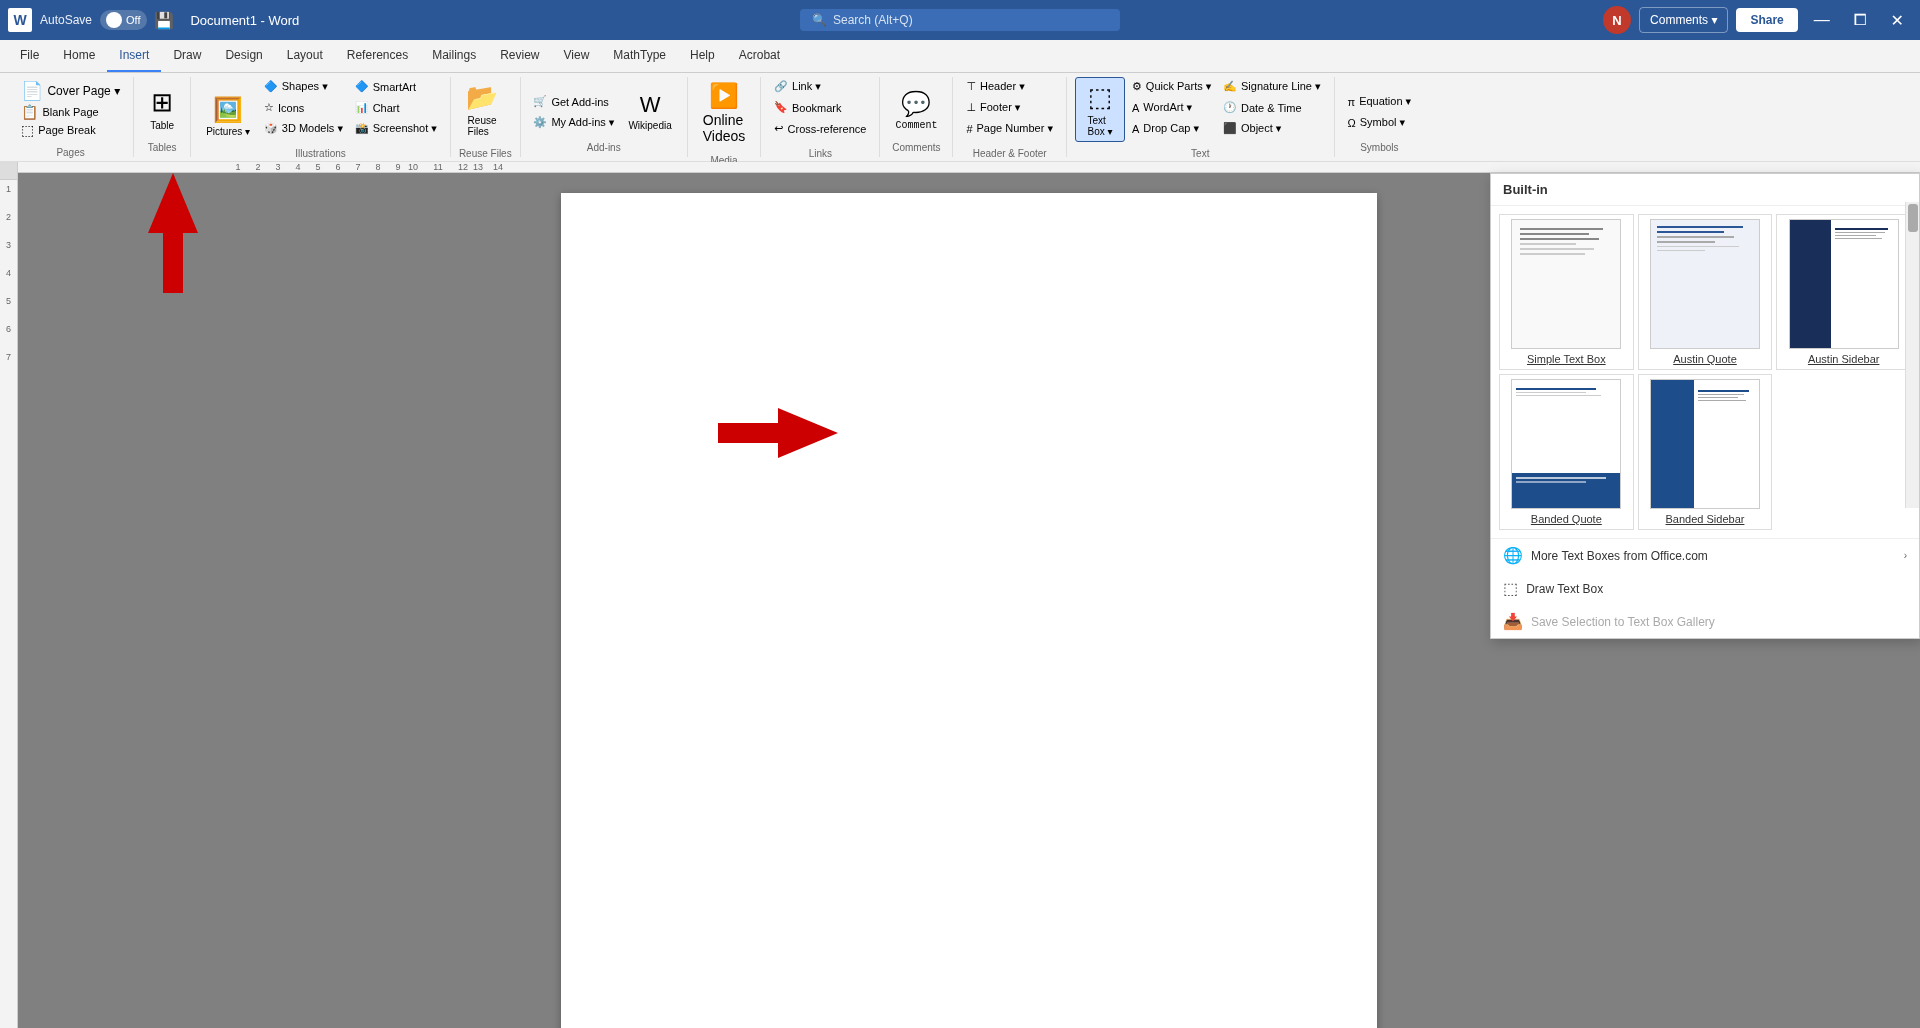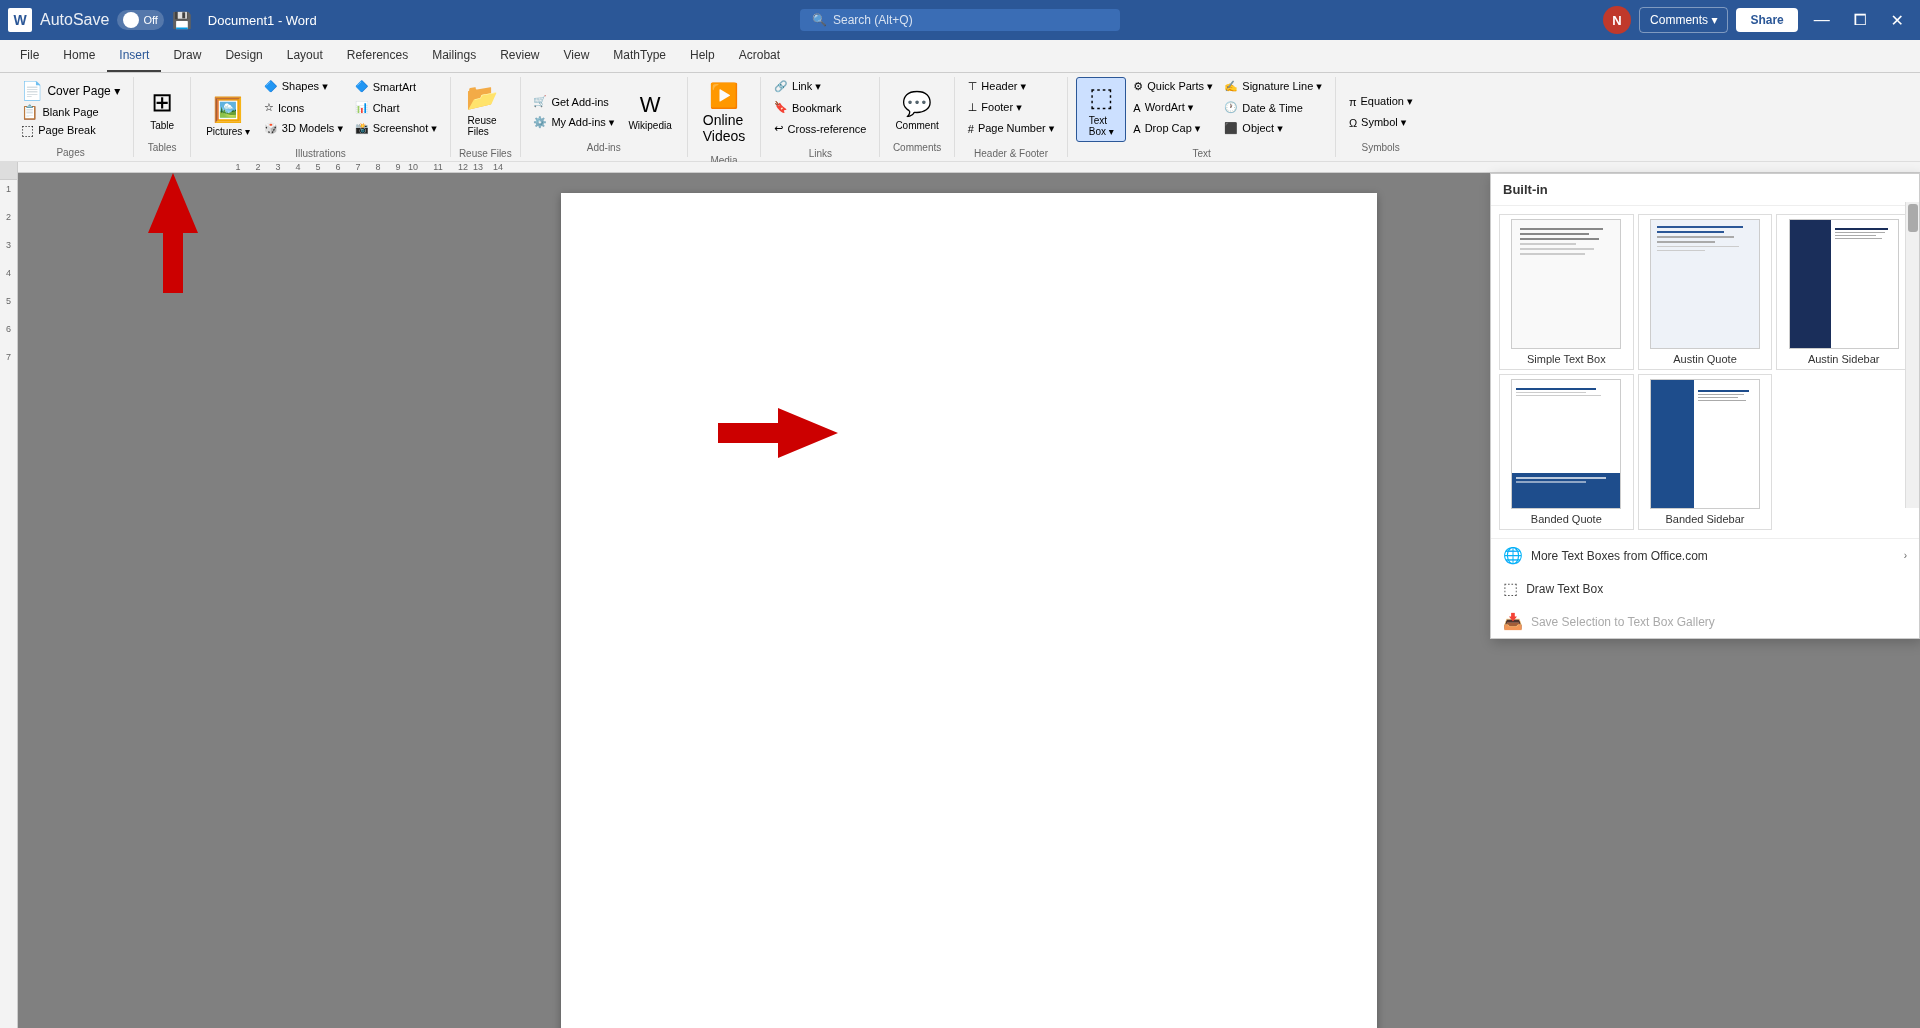--- a/index.html
+++ b/index.html
@@ -7,34 +7,34 @@
 
     
     .title-bar {
       display: flex; align-items: center; height: 40px;
       background: #2b5797; color: white; padding: 0 8px;
     }
     .title-bar-left { display: flex; align-items: center; gap: 8px; flex: 1; }
     .title-bar-center { flex: 1; display: flex; justify-content: center; }
     .title-bar-right { flex: 1; display: flex; justify-content: flex-end; align-items: center; gap: 8px; }
     .word-logo { width: 24px; height: 24px; background: white; border-radius: 2px; display: flex; align-items: center; justify-content: center; color: #2b5797; font-weight: bold; font-size: 14px; }
-    .autosave-label { font-size: 16px; color: rgba(255,255,255,0.9); }
+    .autosave-label { font-size: 12px; color: rgba(255,255,255,0.9); }
     .toggle-switch { display: flex; align-items: center; background: rgba(255,255,255,0.2); border-radius: 10px; padding: 2px 6px; gap: 4px; font-size: 11px; cursor: pointer; }
     .toggle-knob { width: 16px; height: 16px; background: white; border-radius: 50%; }
     .search-bar { display: flex; align-items: center; background: #3a6db5; border-radius: 4px; padding: 4px 12px; gap: 6px; width: 320px; color: rgba(255,255,255,0.8); font-size: 12px; }
     .avatar { width: 28px; height: 28px; background: #c0392b; border-radius: 50%; display: flex; align-items: center; justify-content: center; color: white; font-weight: bold; font-size: 13px; }
     .title-btn { background: none; border: none; color: white; cursor: pointer; font-size: 16px; padding: 4px 8px; }
     .share-btn { background: white; color: #2b5797; border: none; border-radius: 4px; padding: 5px 14px; font-weight: 600; font-size: 12px; cursor: pointer; }
     .comments-btn { background: none; border: 1px solid rgba(255,255,255,0.4); color: white; border-radius: 4px; padding: 5px 10px; font-size: 12px; cursor: pointer; }
 
     
     .ribbon { background: #f3f3f3; border-bottom: 1px solid #ddd; }
     .ribbon-tabs { display: flex; align-items: center; background: #f3f3f3; border-bottom: 1px solid #ccc; padding: 0 8px; }
     .ribbon-tab { padding: 8px 12px; cursor: pointer; font-size: 12px; color: #333; border-bottom: 2px solid transparent; }
-    .ribbon-tab.active { color: #2b5797; border-bottom: 2px solid #404040; }
+    .ribbon-tab.active { color: #2b5797; border-bottom: 2px solid #3b82f6; }
     .ribbon-content { display: flex; align-items: stretch; padding: 4px 8px; gap: 0; background: #f3f3f3; height: 88px; }
     .ribbon-group { display: flex; flex-direction: column; align-items: flex-start; border-right: 1px solid #ddd; padding: 0 8px; min-width: fit-content; }
     .ribbon-group-items { display: flex; align-items: flex-end; gap: 2px; flex: 1; padding-bottom: 4px; }
     .ribbon-group-label { font-size: 10px; color: #666; text-align: center; width: 100%; padding-top: 2px; padding-bottom: 4px; border-top: none; }
     .ribbon-btn { display: flex; flex-direction: column; align-items: center; justify-content: flex-end; padding: 4px 6px; cursor: pointer; border: 1px solid transparent; border-radius: 3px; gap: 2px; min-width: 40px; }
     .ribbon-btn.active { background: #cce0ff; border-color: #2b5797; }
     .ribbon-btn-small { display: flex; align-items: center; gap: 4px; padding: 2px 4px; cursor: pointer; border: 1px solid transparent; border-radius: 3px; font-size: 11px; white-space: nowrap; }
 
     
     .app-body { display: flex; height: calc(1028px - 40px - 89px - 24px); }
@@ -48,21 +48,21 @@
     .dropdown-panel {
       position: absolute; right: 0; top: 0;
       background: white; border: 1px solid #ccc;
       box-shadow: 2px 4px 12px rgba(0,0,0,0.2);
       width: 420px; z-index: 100;
     }
     .dropdown-header { padding: 8px 12px; font-weight: 600; font-size: 13px; border-bottom: 1px solid #eee; color: #333; }
     .gallery-grid { display: grid; grid-template-columns: repeat(3, 1fr); gap: 4px; padding: 8px; }
     .gallery-item { border: 1px solid #ddd; padding: 4px; cursor: pointer; display: flex; flex-direction: column; align-items: center; gap: 4px; }
     .gallery-thumb { width: 110px; height: 130px; border: 1px solid #ccc; background: #f9f9f9; display: flex; align-items: center; justify-content: center; overflow: hidden; }
-    .gallery-label { font-size: 11px; color: #333; text-align: center; }
+    .gallery-label { font-size: 11px; color: #333; text-align: center; text-decoration: underline; }
     .dropdown-footer { border-top: 1px solid #eee; }
     .footer-item { display: flex; align-items: center; gap: 8px; padding: 7px 12px; cursor: pointer; font-size: 12px; color: #333; }
     .footer-item.disabled { color: #aaa; cursor: default; }
   </style>
 </head>
 <body>
 
 <div class="title-bar">
   <div class="title-bar-left">
     <div class="word-logo">W</div>
@@ -239,21 +239,21 @@
           </div>
         </div>
       </div>
       <div class="ribbon-group-label">Links</div>
     </div>
 
     <div class="ribbon-group">
       <div class="ribbon-group-items">
         <div class="ribbon-btn">
           <span style="font-size:24px;">💬</span>
-          <span style="font-size:10px;">Comment</span>
+          <span style="font-size:10px;font-family:Liberation Mono, monospace;">Comment</span>
         </div>
       </div>
       <div class="ribbon-group-label">Comments</div>
     </div>
 
     <div class="ribbon-group">
       <div class="ribbon-group-items">
         <div style="display:flex;flex-direction:column;gap:2px;justify-content:flex-end;padding-bottom:4px;">
           <div class="ribbon-btn-small">
             <span>⊤</span>

